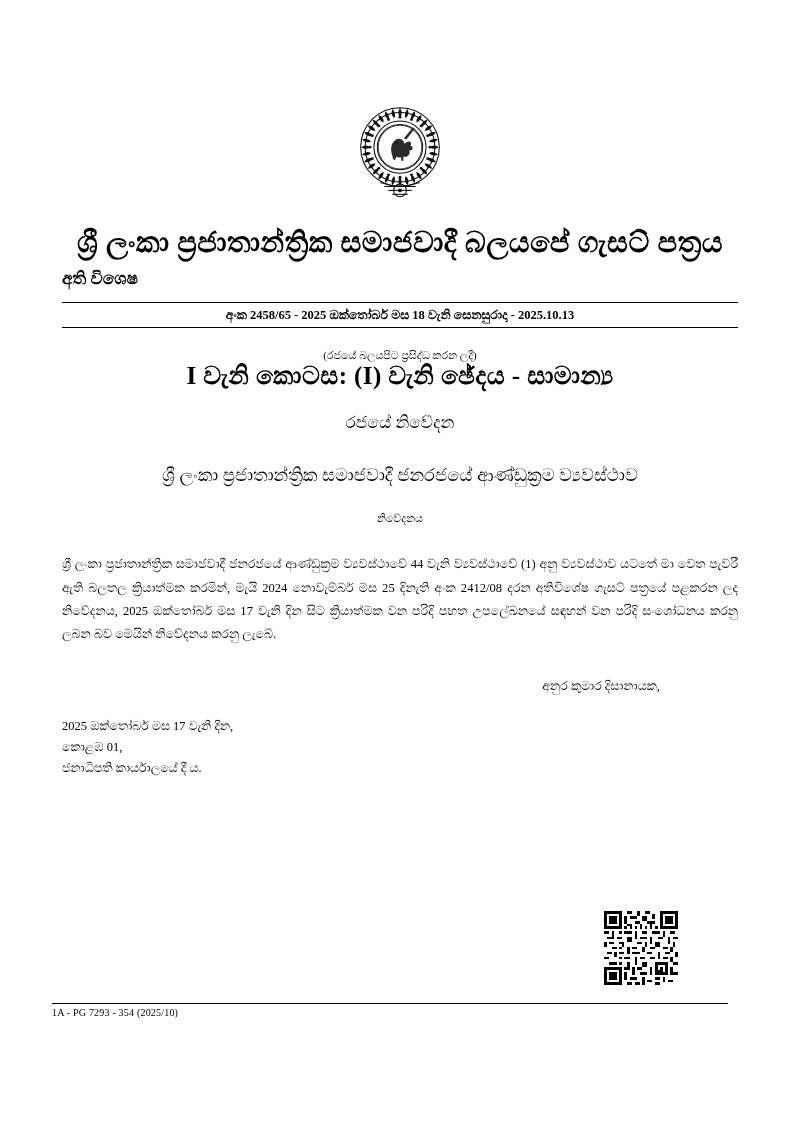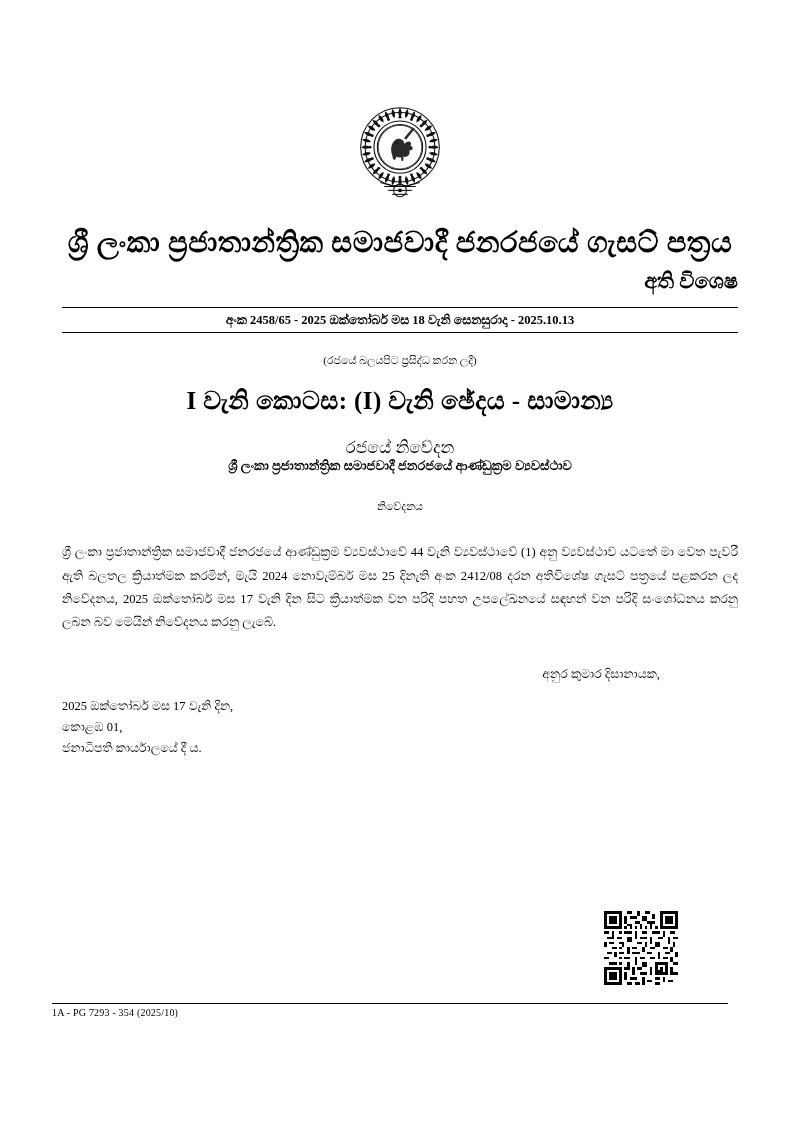--- a/index.html
+++ b/index.html
@@ -45,22 +45,22 @@
   
   .main-title {
     text-align: center;
     font-size: 29px;
     font-weight: bold;
     letter-spacing: 0.5px;
     margin-top: 10px;
     line-height: 1.25;
   }
   .sub-title {
-    text-align: right;
-    font-size: 21px;
+    text-align: left;
+    font-size: 17px;
     font-weight: bold;
     margin-top: 9px;
   }
   .rule {
     border: none;
     border-top: 1px solid #000;
     margin: 13px 0 0 0;
     height: 0;
   }
   .rule.thin {
@@ -74,32 +74,32 @@
   }
   .published-note {
     text-align: center;
     font-size: 11px;
     margin-top: 21px;
   }
   .part-line {
     text-align: center;
     font-size: 25px;
     font-weight: bold;
-    margin-top: 20px;
     letter-spacing: 0.4px;
   }
   .gov-notice {
     text-align: center;
     font-size: 17px;
     margin-top: 22px;
   }
   .constitution-line {
     text-align: center;
-    font-size: 13px;
-    font-weight: bold;
+    font-size: 18px;
+    font-weight: normal;
+    margin-top: 32px;
   }
   .notification-word {
     text-align: center;
     font-size: 11px;
     margin-top: 26px;
   }
 
   
   .body-para {
     font-size: 12.6px;
@@ -113,21 +113,21 @@
     margin-top: 30px;
     text-align: right;
     padding-right: 78px;
     font-size: 12.5px;
     line-height: 1.6;
   }
   .sign-name { display: block; }
   .sign-role { display: block; }
 
   .date-block {
-    margin-top: 12px;
+    margin-top: 20px;
     font-size: 12.5px;
     line-height: 1.65;
   }
   .date-block span { display: block; }
 
   
   .qr-wrap {
     position: absolute;
     left: 604px;
     top: 911px;
@@ -263,21 +263,21 @@
             <path d="M40,88 q20,7 40,0"></path>
             <circle cx="60" cy="96" r="6.5"></circle>
           </g>
           <g fill="#111">
             <circle cx="60" cy="96" r="2"></circle>
           </g>
         </svg>
       </div>
     </div>
 
-    <div class="main-title">ශ්‍රී ලංකා ප්‍රජාතාන්ත්‍රික සමාජවාදී ජනරජයේ ගැසට් පත්‍රය</div>
+    <div class="main-title">ශ්‍රී ලංකා ප්‍රජාතාන්ත්‍රික සමාජවාදී බලයපේ ගැසට් පත්‍රය</div>
 
     <div class="sub-title">අති විශෙෂ</div>
 
     <hr class="rule">
 
     <div class="issue-line">අංක 2458/65 - 2025 ඔක්තෝබර් මස 18 වැනි සෙනසුරාදා - 2025.10.13</div>
 
     <hr class="rule thin" style="margin-top:0;">
 
     <div class="published-note">(රජයේ බලයපිට ප්‍රසිද්ධ කරන ලදී)</div>

